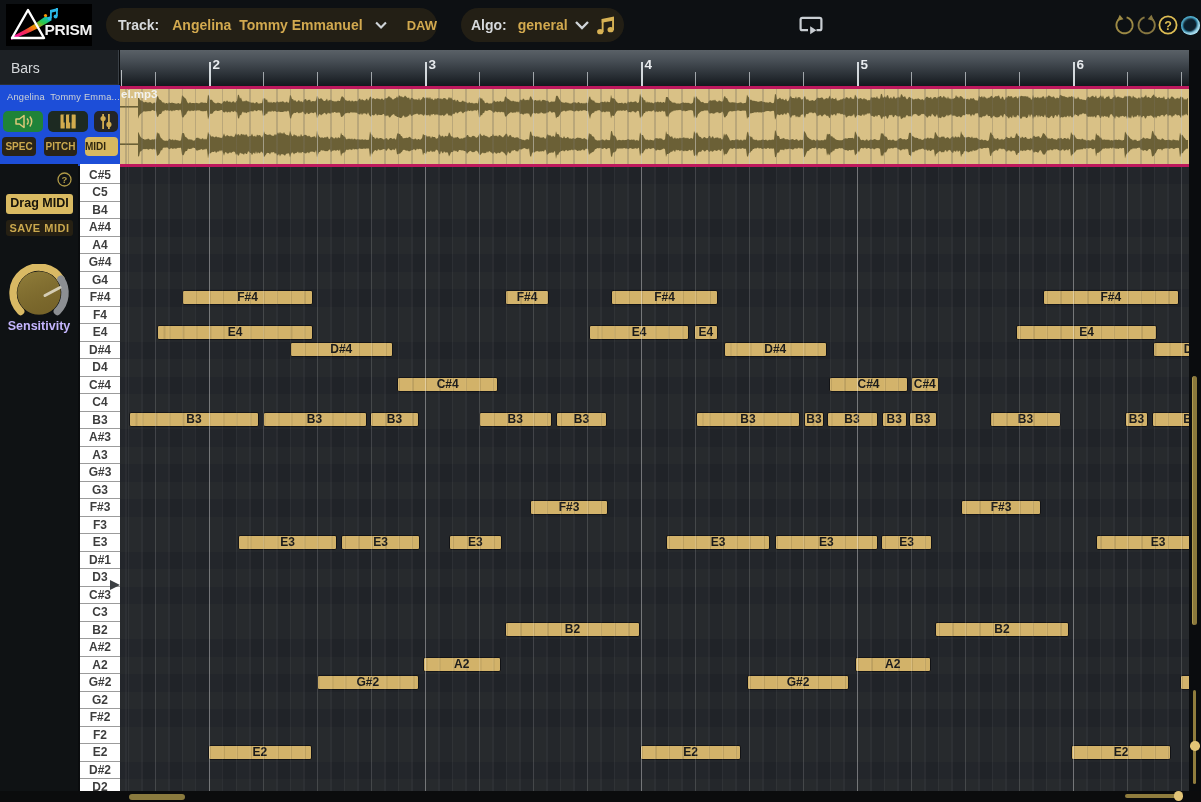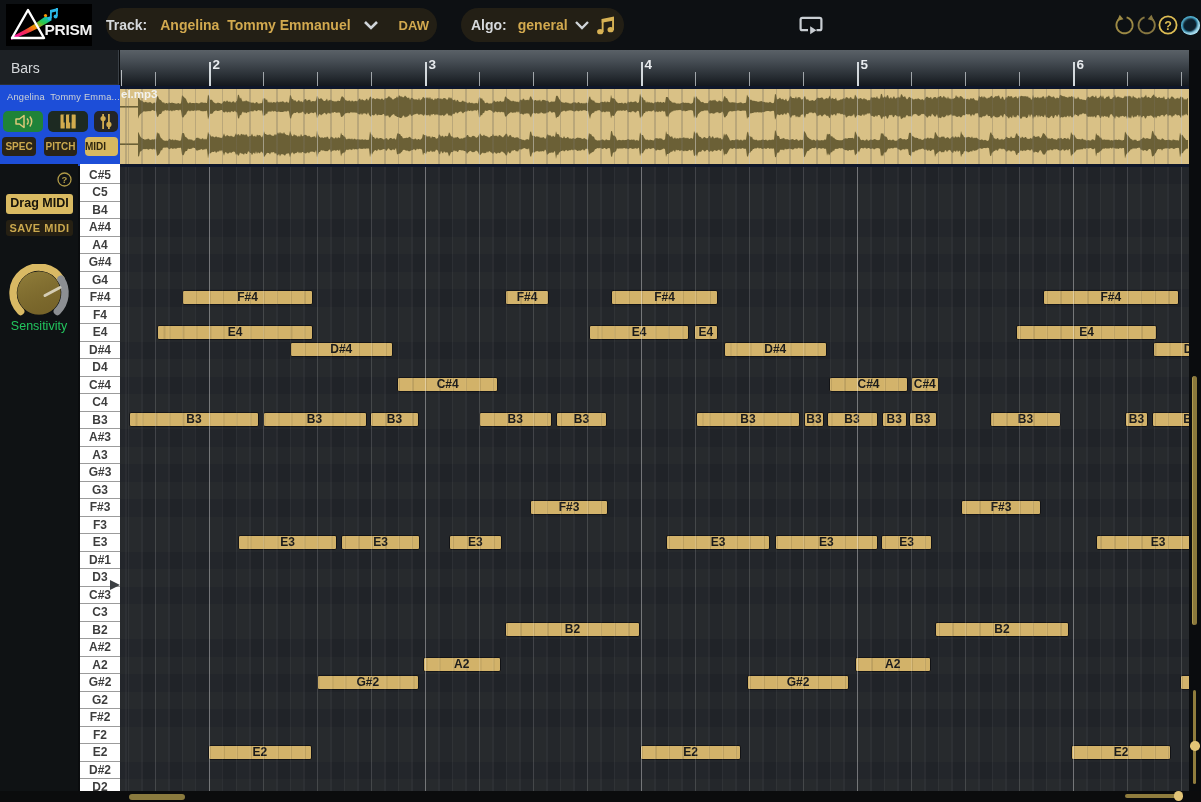--- a/index.html
+++ b/index.html
@@ -3,21 +3,21 @@
 * { margin:0; padding:0; box-sizing:border-box; }
 body { width:1201px; height:802px; background:#0a0c0e; font-family:"Liberation Sans",sans-serif; overflow:hidden; position:relative; }
 #header { position:absolute; left:0; top:0; width:1201px; height:50px; background:#0d1013; }
 #logo { position:absolute; left:6px; top:4px; width:86px; height:42px; background:#000; }
 .pill { position:absolute; top:8px; height:34px; background:#231f15; border-radius:17px; display:flex; align-items:center; white-space:nowrap; }
 .wt { color:#d6d9dc; font-size:14px; font-weight:bold; }
 .gt { color:#d2a94f; font-size:14px; font-weight:bold; }
 #barsbox { position:absolute; left:0; top:50px; width:119px; height:34.5px; background:#1d2125; border-right:1px solid #3a4046; border-bottom:1px solid #2a2f34; color:#d4d7da; font-size:14px; padding:10px 0 0 11px; }
 #ruler { position:absolute; left:120px; top:50px; width:1069px; height:36px; background:linear-gradient(#5a6167 0%, #474e55 30%, #2a3036 70%, #14181d 100%); overflow:hidden; }
 #trackpanel { position:absolute; left:0; top:84.5px; width:120px; height:81.5px; background:#1d4ed8;padding-left:40px; }
-#wave { position:absolute; left:120px; top:86px; width:1069px; height:80.5px; background:#0f172a; }
+#wave { position:absolute; left:120px; top:86px; width:1069px; height:80.5px; background:#be185d; }
 #wavein { position:absolute; left:0; top:3px; width:1069px; height:74.5px; background:#d9c186; overflow:hidden; }
 #wavelines { position:absolute; left:0; top:0; width:1069px; height:74.5px;
   background-image:
    repeating-linear-gradient(90deg, rgba(240,240,235,0.4) 0 1px, transparent 1px 54.0px),
    repeating-linear-gradient(90deg, rgba(120,115,95,0.33) 0 1px, transparent 1px 13.5px);
   background-position: 35px 0, 8px 0; }
 #toolpanel { position:absolute; left:0; top:163.5px; width:78px; height:638.5px; background:#0f1214; }
 #keys { position:absolute; left:80px; top:163.5px; width:40px; height:627.5px; background:#fff; overflow:hidden; }
 .key { position:absolute; left:0; width:40px; height:17.5px; background:#fff; border-bottom:1px solid #9b9b9b; color:#3d3d3d; font-size:12px; font-weight:bold; text-align:center; line-height:16.5px; }
 #grid { position:absolute; left:120px; top:166.5px; width:1069px; height:624px; background:#23262a; overflow:hidden; }
@@ -53,21 +53,21 @@
           <circle cx="43.6" cy="14.6" r="2"></circle>
           <rect x="50" y="4" width="1.8" height="8"></rect>
           <circle cx="49.6" cy="12.6" r="2"></circle>
           <path d="M44 6 L52 4 L52 7 L44 9 Z"></path>
         </g>
    <circle cx="39.5" cy="11.5" r="1.6" fill="#ff9500"></circle>
    <text x="38.5" y="30.5" font-size="15.5" font-weight="bold" fill="#f2f2f2" font-family="Liberation Sans" letter-spacing="-0.3">PRISM</text>
   </svg>
  </div>
  <div class="pill" style="left:106px; width:331px;">
-   <span class="wt" style="">Track:</span>
+   <span class="wt" style="margin-left:12px">Track:</span>
    <span class="gt" style="margin-left:13px">Angelina&nbsp;&nbsp;Tommy Emmanuel</span>
    <svg width="22" height="12" viewBox="0 0 22 12" style="margin-left:9px">
         <polyline points="5,3 11,9 17,3" fill="none" stroke="#cfd4d8" stroke-width="2.6"></polyline>
       </svg>
    <span class="gt" style="margin-left:17px;font-size:13px">DAW</span>
  </div>
  <div class="pill" style="left:461px; width:163px;">
    <span class="wt" style="margin-left:10px">Algo:</span>
    <span class="gt" style="margin-left:11px">general</span>
    <svg width="18" height="12" viewBox="0 0 18 12" style="margin-left:5px">
@@ -195,21 +195,21 @@
     <circle cx="34" cy="29" r="21.6" fill="#84702f"></circle>
     <circle cx="34" cy="29" r="21.6" fill="url(#kg)"></circle>
     <defs>
         <linearGradient id="kg" x1="0" y1="0" x2="0.4" y2="1">
       <stop offset="0" stop-color="#93803c" stop-opacity="0.9"></stop>
           <stop offset="1" stop-color="#6e5c26" stop-opacity="0.6"></stop>
     </linearGradient>
       </defs>
     <line x1="40" y1="31.5" x2="55" y2="23.5" stroke="rgba(235,230,215,0.8)" stroke-width="3" stroke-linecap="round"></line>
   </svg>
-  <div style="position:absolute;left:0;top:155px;width:78px;text-align:center;color:#22c55e;font-size:12.5px;font-weight:normal;">Sensitivity</div>
+  <div style="position:absolute;left:0;top:155px;width:78px;text-align:center;color:#c4b5fd;font-size:12.5px;font-weight:bold;">Sensitivity</div>
 </div>
 
 <div id="keys">
     <div class="key" style="top:3.0px">C#5</div>
     <div class="key" style="top:20.5px">C5</div>
     <div class="key" style="top:38.0px">B4</div>
     <div class="key" style="top:55.5px">A#4</div>
     <div class="key" style="top:73.0px">A4</div>
     <div class="key" style="top:90.5px">G#4</div>
     <div class="key" style="top:108.0px">G4</div>

